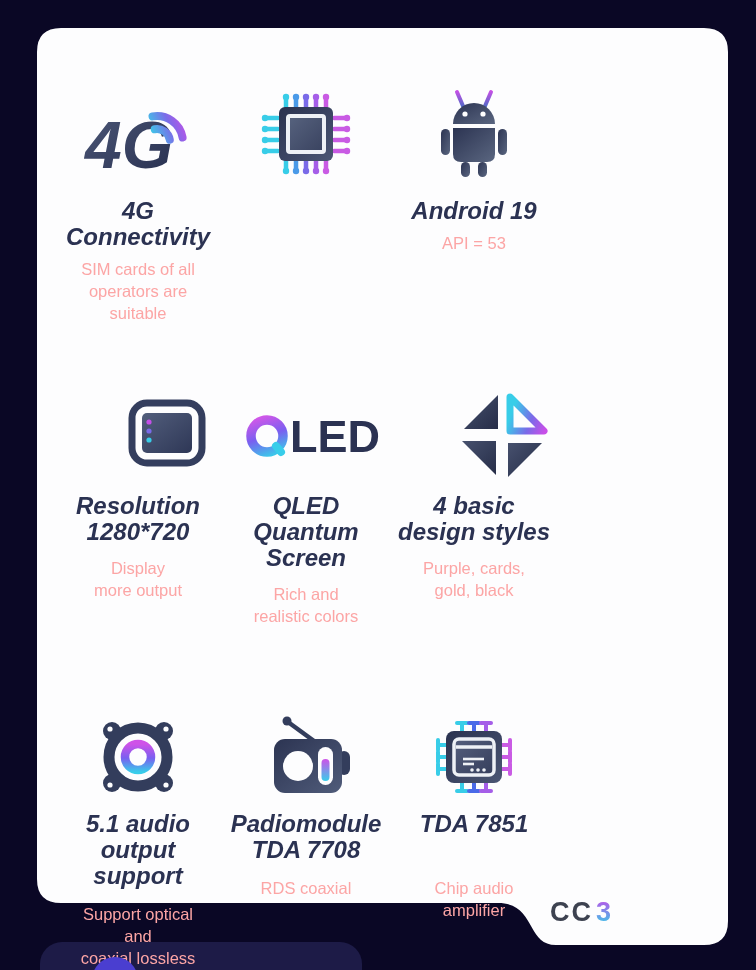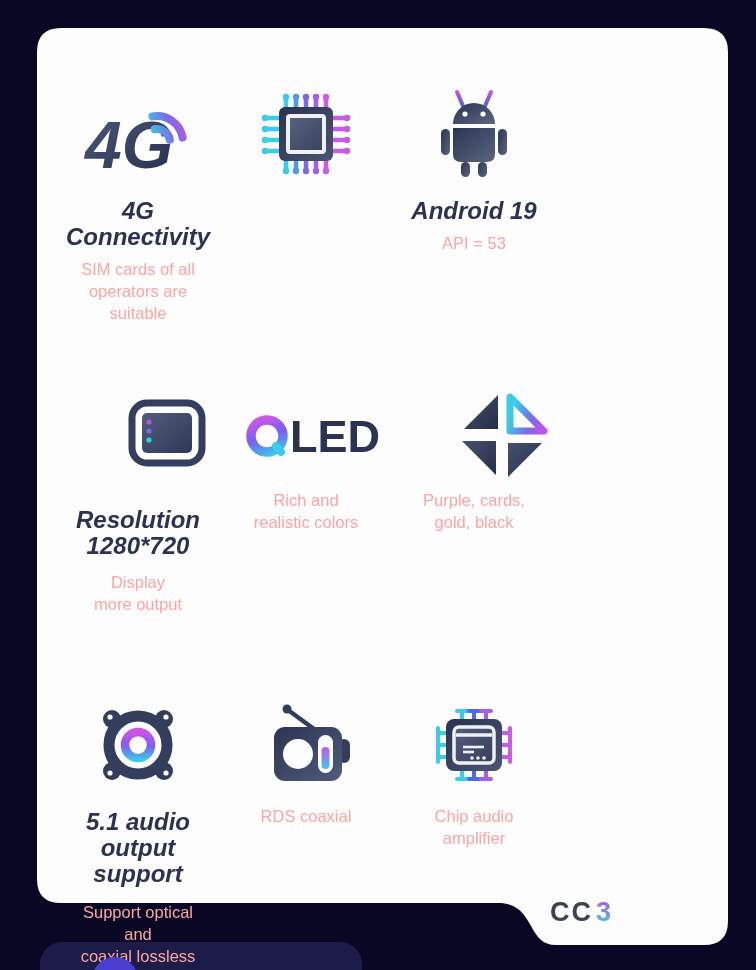--- a/index.html
+++ b/index.html
@@ -20,22 +20,22 @@
   .cell{display:flex;flex-direction:column;align-items:center;text-align:center;}
   .icon-box{display:flex;align-items:center;justify-content:center;width:100%;}
   .row1 .icon-box{height:100px;}
   .row2 .icon-box{height:82px;justify-content:flex-end;}
   .row3 .icon-box{height:93px;}
   .title{
     margin:0;white-space:pre-line;color:#2b3252;font-weight:bold;
     font-size:24px;line-height:26px;font-style:italic;
   }
   .row1 .title{margin-top:14px;min-height:26px;}
-  .row2 .title{margin-top:30px;min-height:52px;}
-  .row3 .title{margin-top:18px;min-height:52px;}
+  .row2 .title{margin-top:16px;min-height:52px;}
+  .row3 .title{margin-top:8px;min-height:52px;}
   .desc{
     margin:16px;white-space:pre-line;color:#fca5a5;font-weight:400;
     font-size:16.5px;line-height:22px;
   }
   .row1 .desc{margin-top:8px;}
   .row2 .desc{margin-top:12px;}
   .row3 .desc{margin-top:14px;}
   .logo{
     position:absolute;left:548px;top:897px;z-index:3;
   }
@@ -206,20 +206,22 @@
               <stop offset="0" stop-color="#d557e8"></stop>
                 <stop offset="0.5" stop-color="#7a5ff0"></stop>
                 <stop offset="1" stop-color="#38cdea"></stop>
             </linearGradient>
           </defs>
           <circle cx="27" cy="28" r="16" fill="none" stroke="url(#gq)" stroke-width="9.5"></circle>
           <line x1="36" y1="38" x2="41" y2="44" stroke="#38cdea" stroke-width="8" stroke-linecap="round"></line>
           <text x="50" y="44" font-family="Liberation Sans, sans-serif" font-size="45" font-weight="bold" letter-spacing="0" fill="#2b3252">LED</text>
         </svg>
       </div>
+      <h3 class="title">QLED
+Quantum Screen</h3>
       <p class="desc">Rich and
 realistic colors</p>
     </div>
 
     <div class="cell">
       <div class="icon-box">
         <svg width="110" height="110" viewBox="0 0 110 110">
           <defs>
             <linearGradient id="gtri" x1="0" y1="0" x2="1" y2="1">
               <stop offset="0" stop-color="#47516e"></stop>
@@ -230,20 +232,22 @@
                 <stop offset="0.55" stop-color="#7a6ae8"></stop>
                 <stop offset="1" stop-color="#c94fe8"></stop>
             </linearGradient>
           </defs>
           <polygon points="50,14 50,48 16,48" fill="url(#gtri)"></polygon>
           <polygon points="14,60 48,60 48,94" fill="url(#gtri)"></polygon>
           <polygon points="60,96 60,62 94,62" fill="url(#gtri)"></polygon>
           <polygon points="62,16 96,50 62,50" fill="none" stroke="url(#gtr2)" stroke-width="7" stroke-linejoin="round"></polygon>
         </svg>
       </div>
+      <h3 class="title">4 basic
+design styles</h3>
       <p class="desc">Purple, cards,
 gold, black</p>
     </div>
   </div>
 
   <div class="row row3">
 
     <div class="cell">
       <div class="icon-box">
         <svg width="110" height="102" viewBox="0 0 110 102">
@@ -290,20 +294,22 @@
           </defs>
           <circle cx="41" cy="12" r="4.5" fill="#333d5c"></circle>
           <line x1="42" y1="13" x2="68" y2="32" stroke="#333d5c" stroke-width="4.5"></line>
           <rect x="92" y="42" width="12" height="24" rx="6" fill="#333d5c"></rect>
           <rect x="28" y="30" width="68" height="54" rx="11" fill="url(#grad1)"></rect>
           <circle cx="52" cy="57" r="15" fill="#fdfdfe"></circle>
           <rect x="72" y="38" width="15" height="38" rx="7.5" fill="#fdfdfe"></rect>
           <rect x="75.5" y="50" width="8" height="22" rx="4" fill="url(#grbar)"></rect>
         </svg>
       </div>
+      <h3 class="title">Padiomodule
+TDA 7708</h3>
       <p class="desc">RDS coaxial</p>
     </div>
 
     <div class="cell">
       <div class="icon-box">
         <svg width="120" height="104" viewBox="0 0 120 104">
           <defs>
             <linearGradient id="gchip" x1="0" y1="0" x2="1" y2="1">
               <stop offset="0" stop-color="#2a324f"></stop>
                 <stop offset="1" stop-color="#4b5674"></stop>
@@ -370,20 +376,21 @@
           <rect x="32" y="26" width="56" height="52" rx="8" fill="url(#gchip)"></rect>
           <rect x="40" y="34" width="40" height="36" rx="5" fill="url(#gchipi)" stroke="#eef1f6" stroke-width="3.5"></rect>
           <line x1="42" y1="42" x2="78" y2="42" stroke="#eef1f6" stroke-width="3.5"></line>
           <line x1="49" y1="54" x2="70" y2="54" stroke="#eef1f6" stroke-width="2.6"></line>
           <line x1="49" y1="59" x2="60" y2="59" stroke="#eef1f6" stroke-width="2.6"></line>
           <circle cx="58" cy="65" r="1.8" fill="#eef1f6"></circle>
           <circle cx="64" cy="65" r="1.8" fill="#eef1f6"></circle>
           <circle cx="70" cy="65" r="1.8" fill="#eef1f6"></circle>
         </svg>
       </div>
+      <h3 class="title">TDA 7851</h3>
       <p class="desc">Chip audio amplifier</p>
     </div>
   </div>
 </div>
 
 <div class="logo">
   <svg width="92" height="30" viewBox="0 0 92 30">
     <defs>
       <linearGradient id="g3" gradientUnits="userSpaceOnUse" x1="0" y1="3" x2="0" y2="27">
         <stop offset="0" stop-color="#b757e8"></stop>

